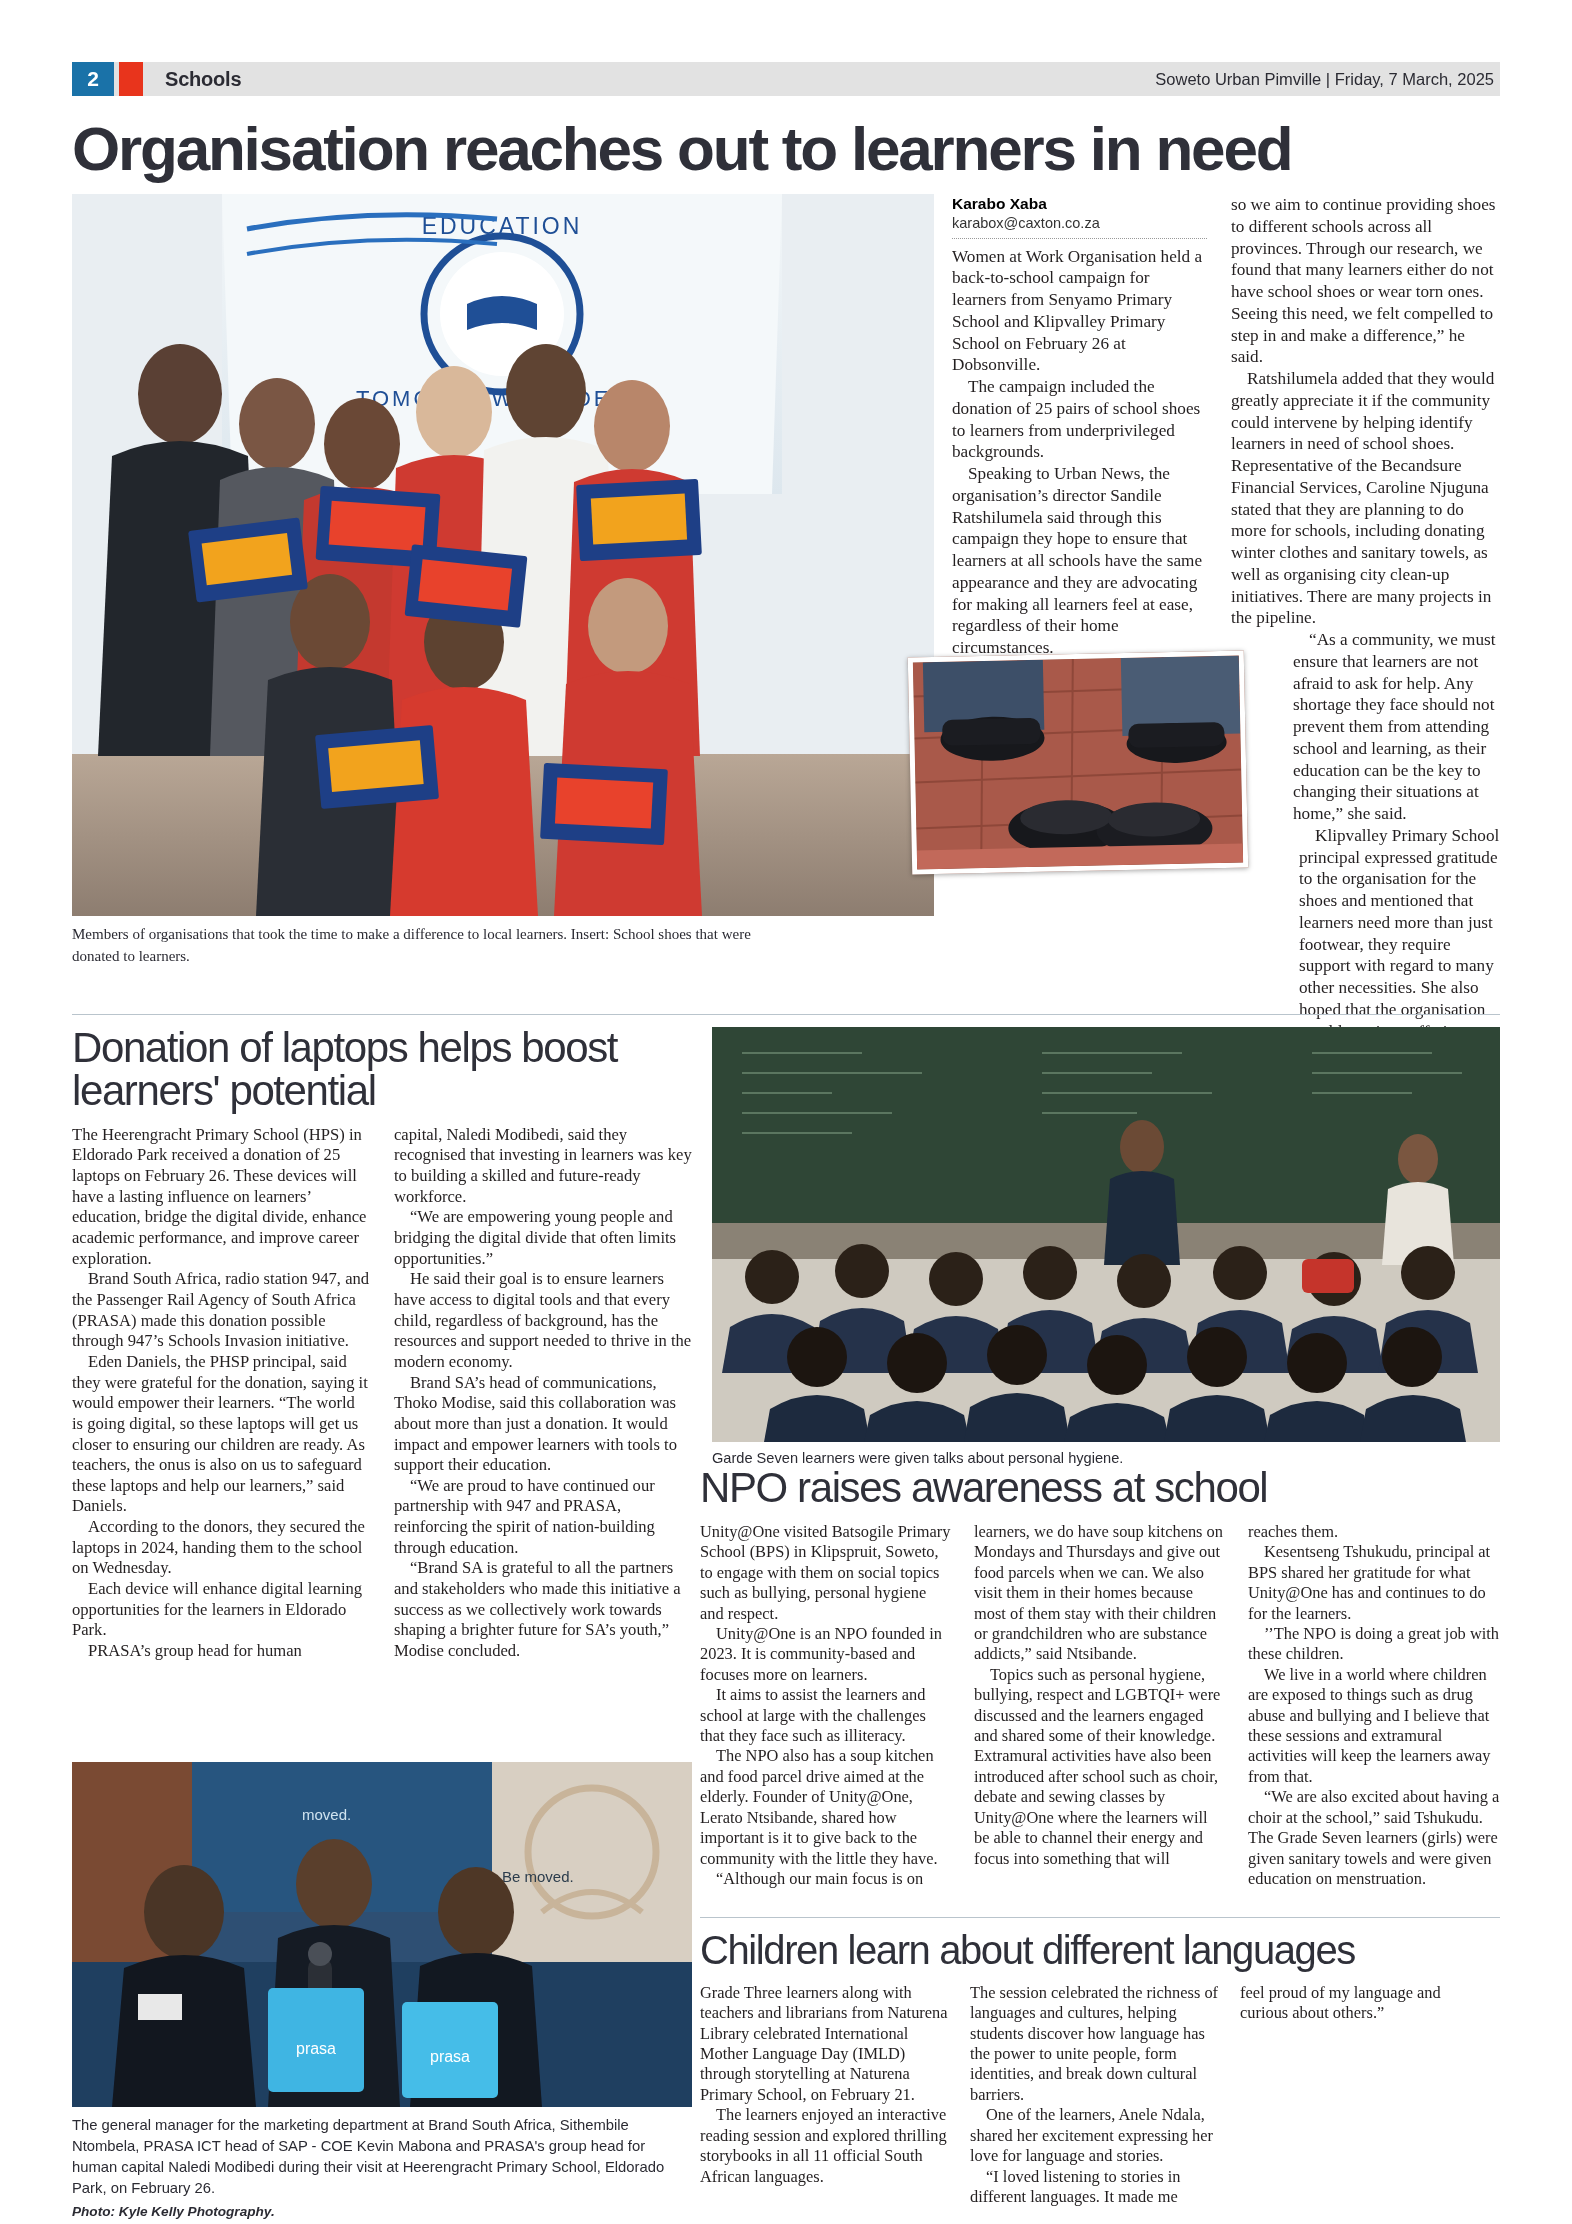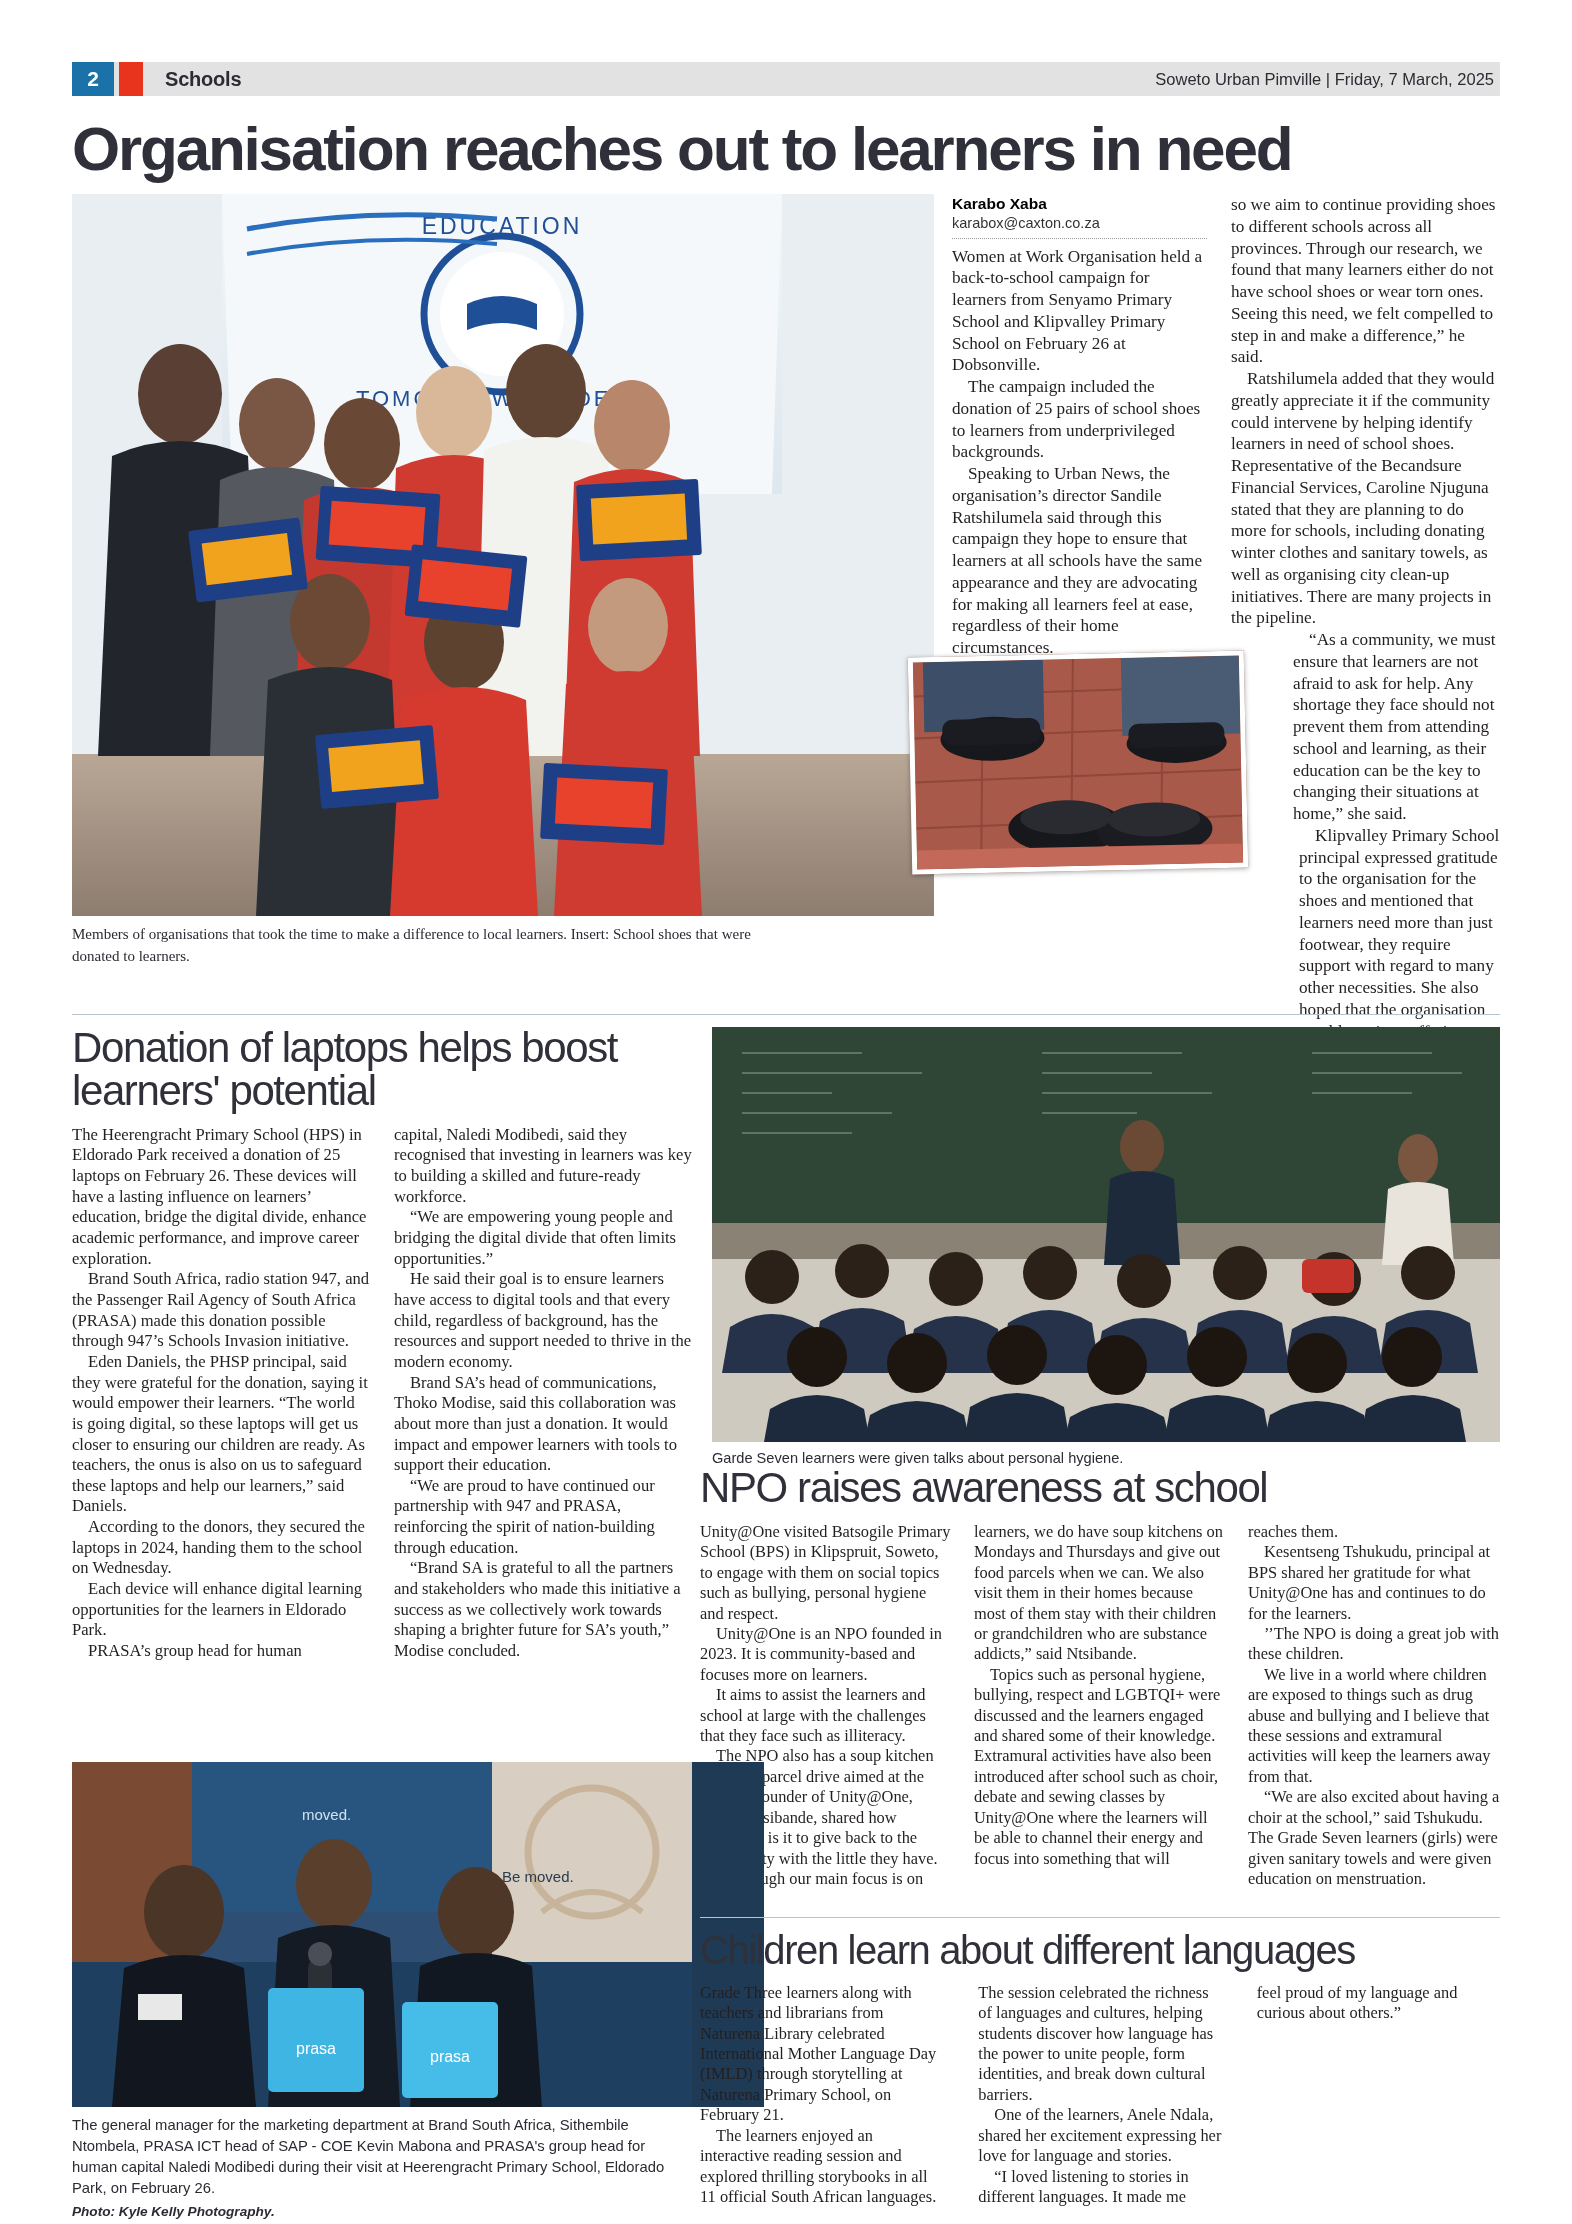--- a/index.html
+++ b/index.html
@@ -75,32 +75,32 @@
   .classroom-caption { position: absolute; left: 712px; top: 1388px; width: 788px;
       font-family: "Liberation Sans", sans-serif; font-size: 14.6px; color: #2b2b33; }
 
   .npo { position: absolute; left: 700px; top: 1405px; width: 800px; }
   .npo h2 { font-family: "Liberation Sans", sans-serif; font-weight: normal; font-size: 42px;
       line-height: 1.02; letter-spacing: -1.4px; color: #2f3039; }
   .npo-cols { display: flex; gap: 22px; margin-top: 12px; }
   .npo-cols > div { width: 252px; }
   .npo-cols p.body { font-size: 16.4px; line-height: 1.245; }
 
-  .prasa-photo { position: absolute; left: 72px; top: 1700px; width: 692px; height: 345px;
+  .prasa-photo { position: absolute; left: 72px; top: 1700px; width: 620px; height: 345px;
       background: #1f3a55; overflow: hidden; }
   .prasa-caption { position: absolute; left: 72px; top: 2053px; width: 620px;
       font-family: "Liberation Sans", sans-serif; font-size: 14.8px; line-height: 1.42; color: #2b2b33; }
   .prasa-credit { font-family: "Liberation Sans", sans-serif; font-weight: bold; font-style: italic;
       font-size: 13.6px; color: #2b2b33; margin-top: 3px; }
 
   .lang-rule { position: absolute; left: 700px; right: 72px; top: 1855px; border-top: 1px solid #b9c4cc; }
   .languages { position: absolute; left: 700px; top: 1868px; width: 800px; }
   .languages h2 { font-family: "Liberation Sans", sans-serif; font-weight: normal; font-size: 40px;
       line-height: 1.02; letter-spacing: -1.4px; color: #2f3039; }
-  .lang-cols { display: flex; gap: 35px; margin-top: 12px; }
+  .lang-cols { display: flex; gap: 18px; margin-top: 12px; }
   .lang-cols > div { width: 252px; }
   .lang-cols p.body { font-size: 16.4px; line-height: 1.245; }
 </style>
 </head>
 <body>
 
 <div class="page">
 
   <div class="masthead">
     <div class="mast-bar"></div>

